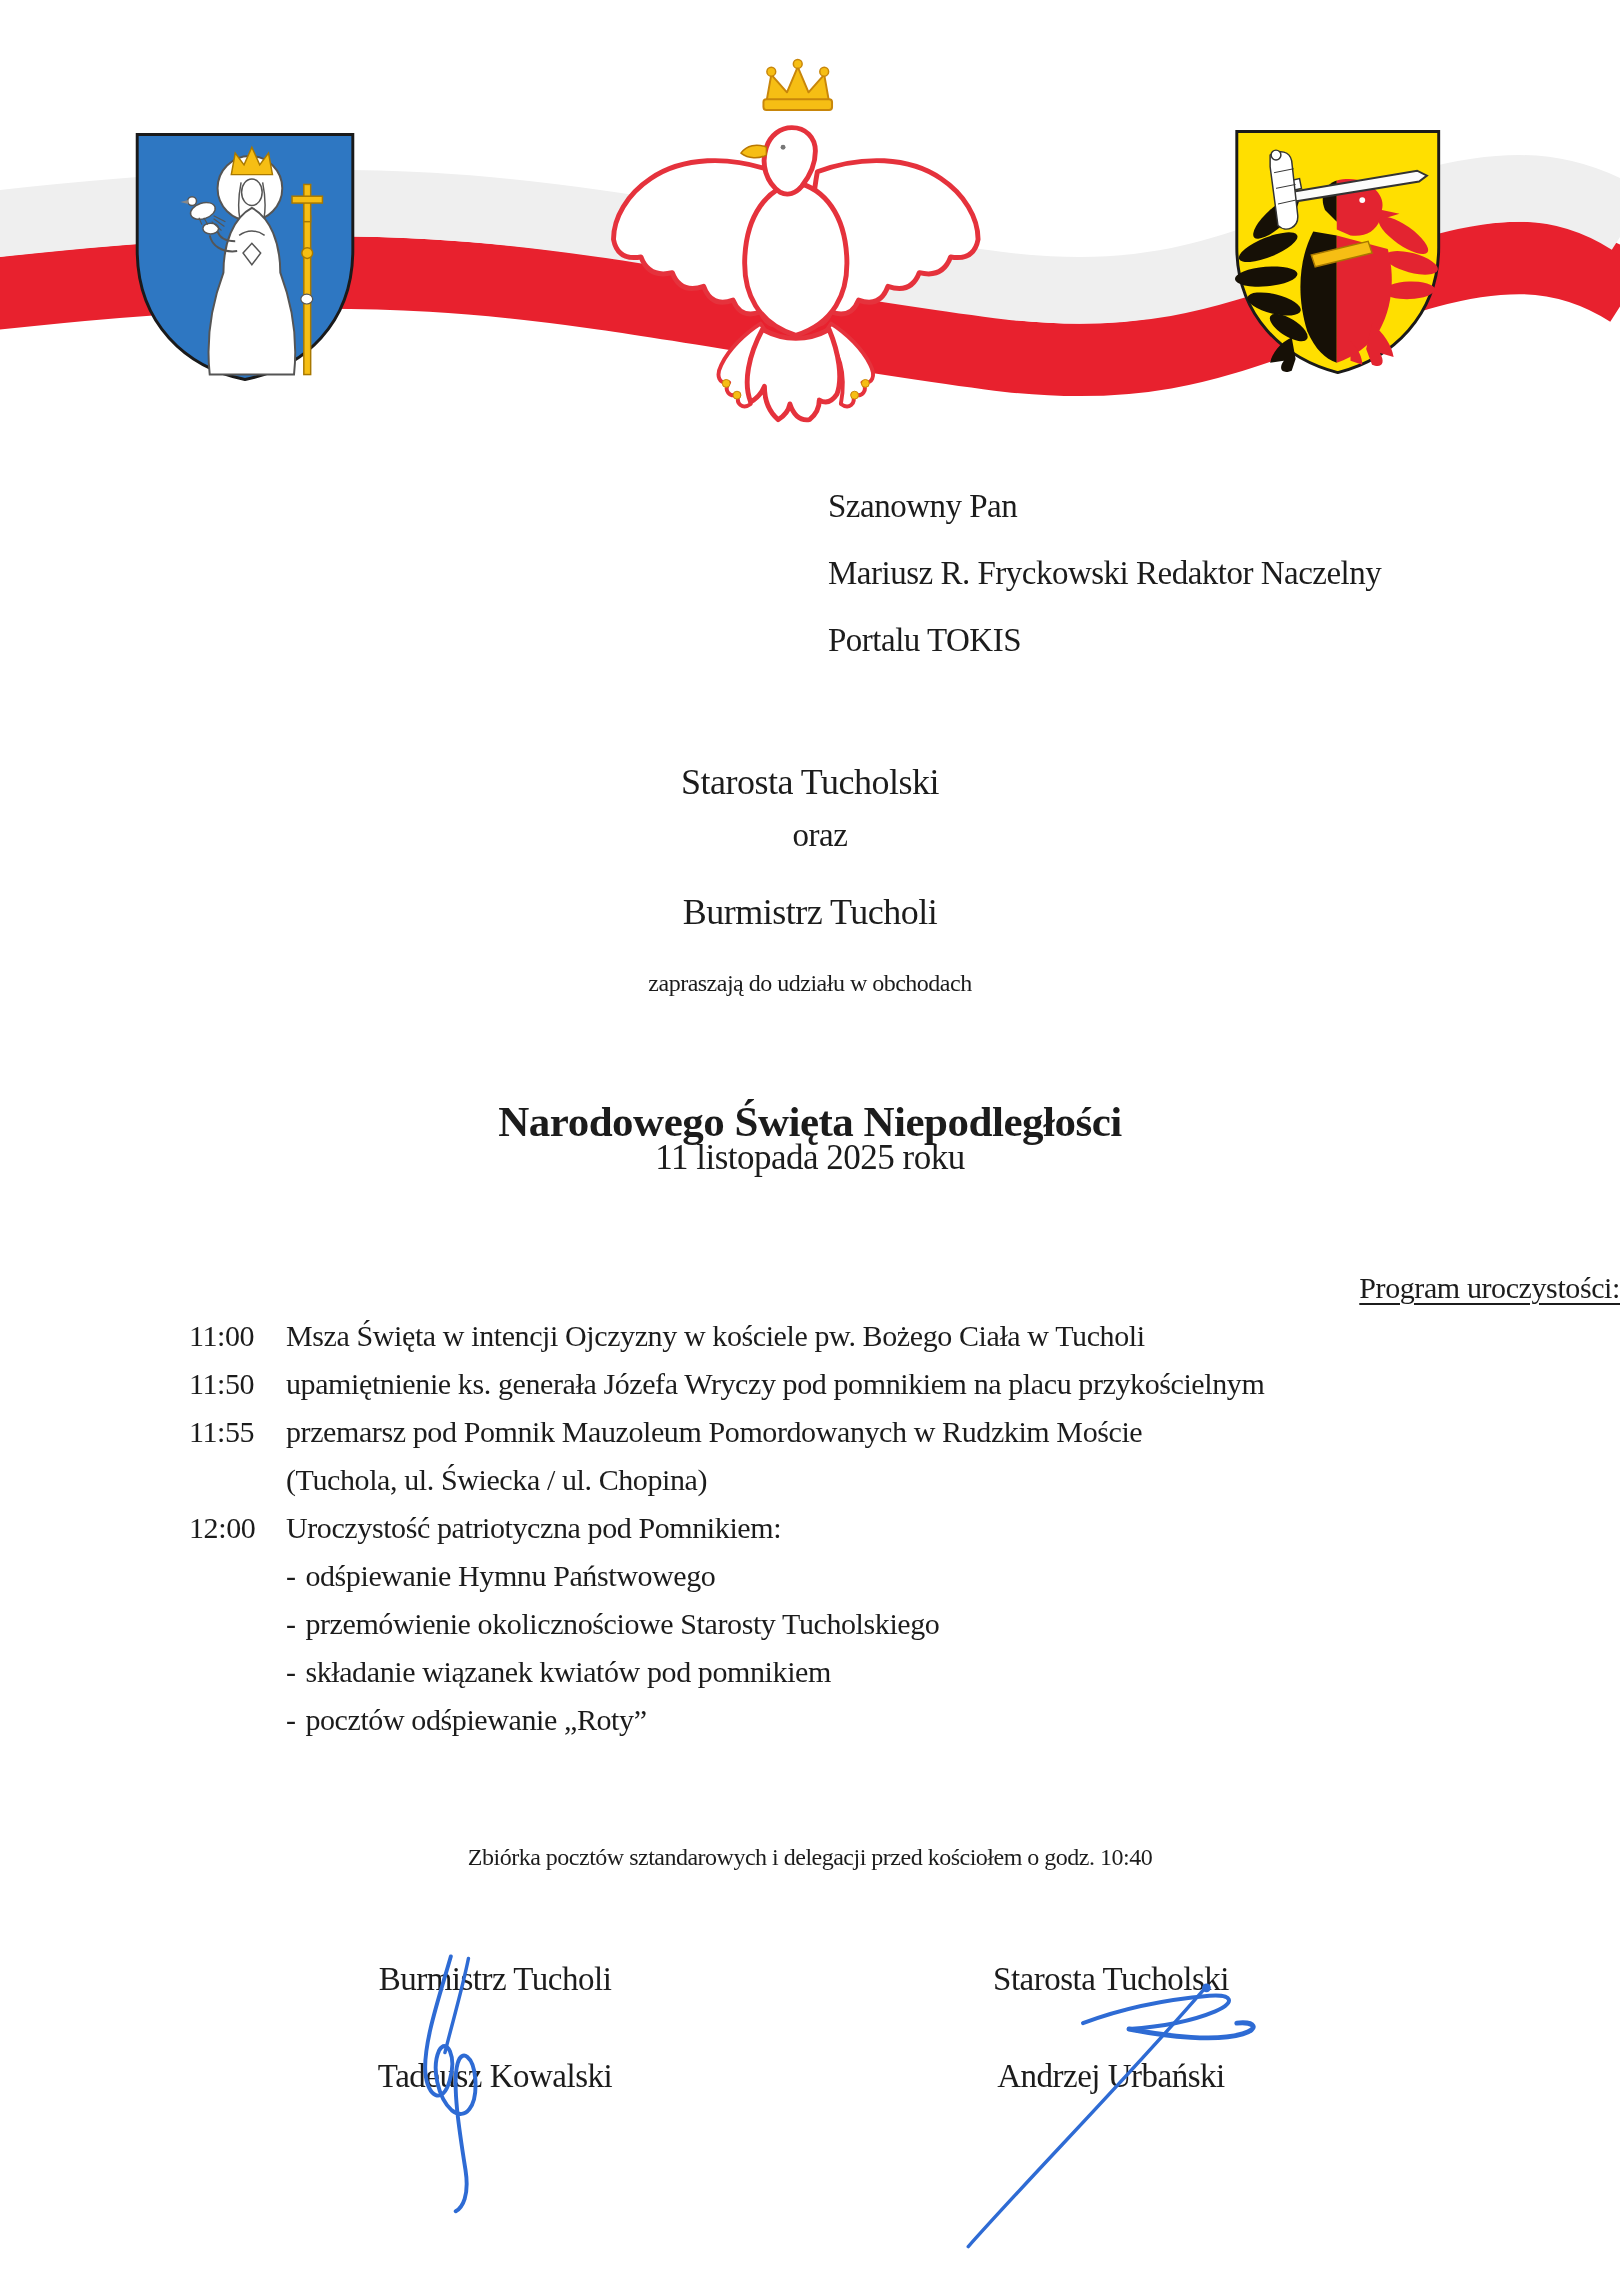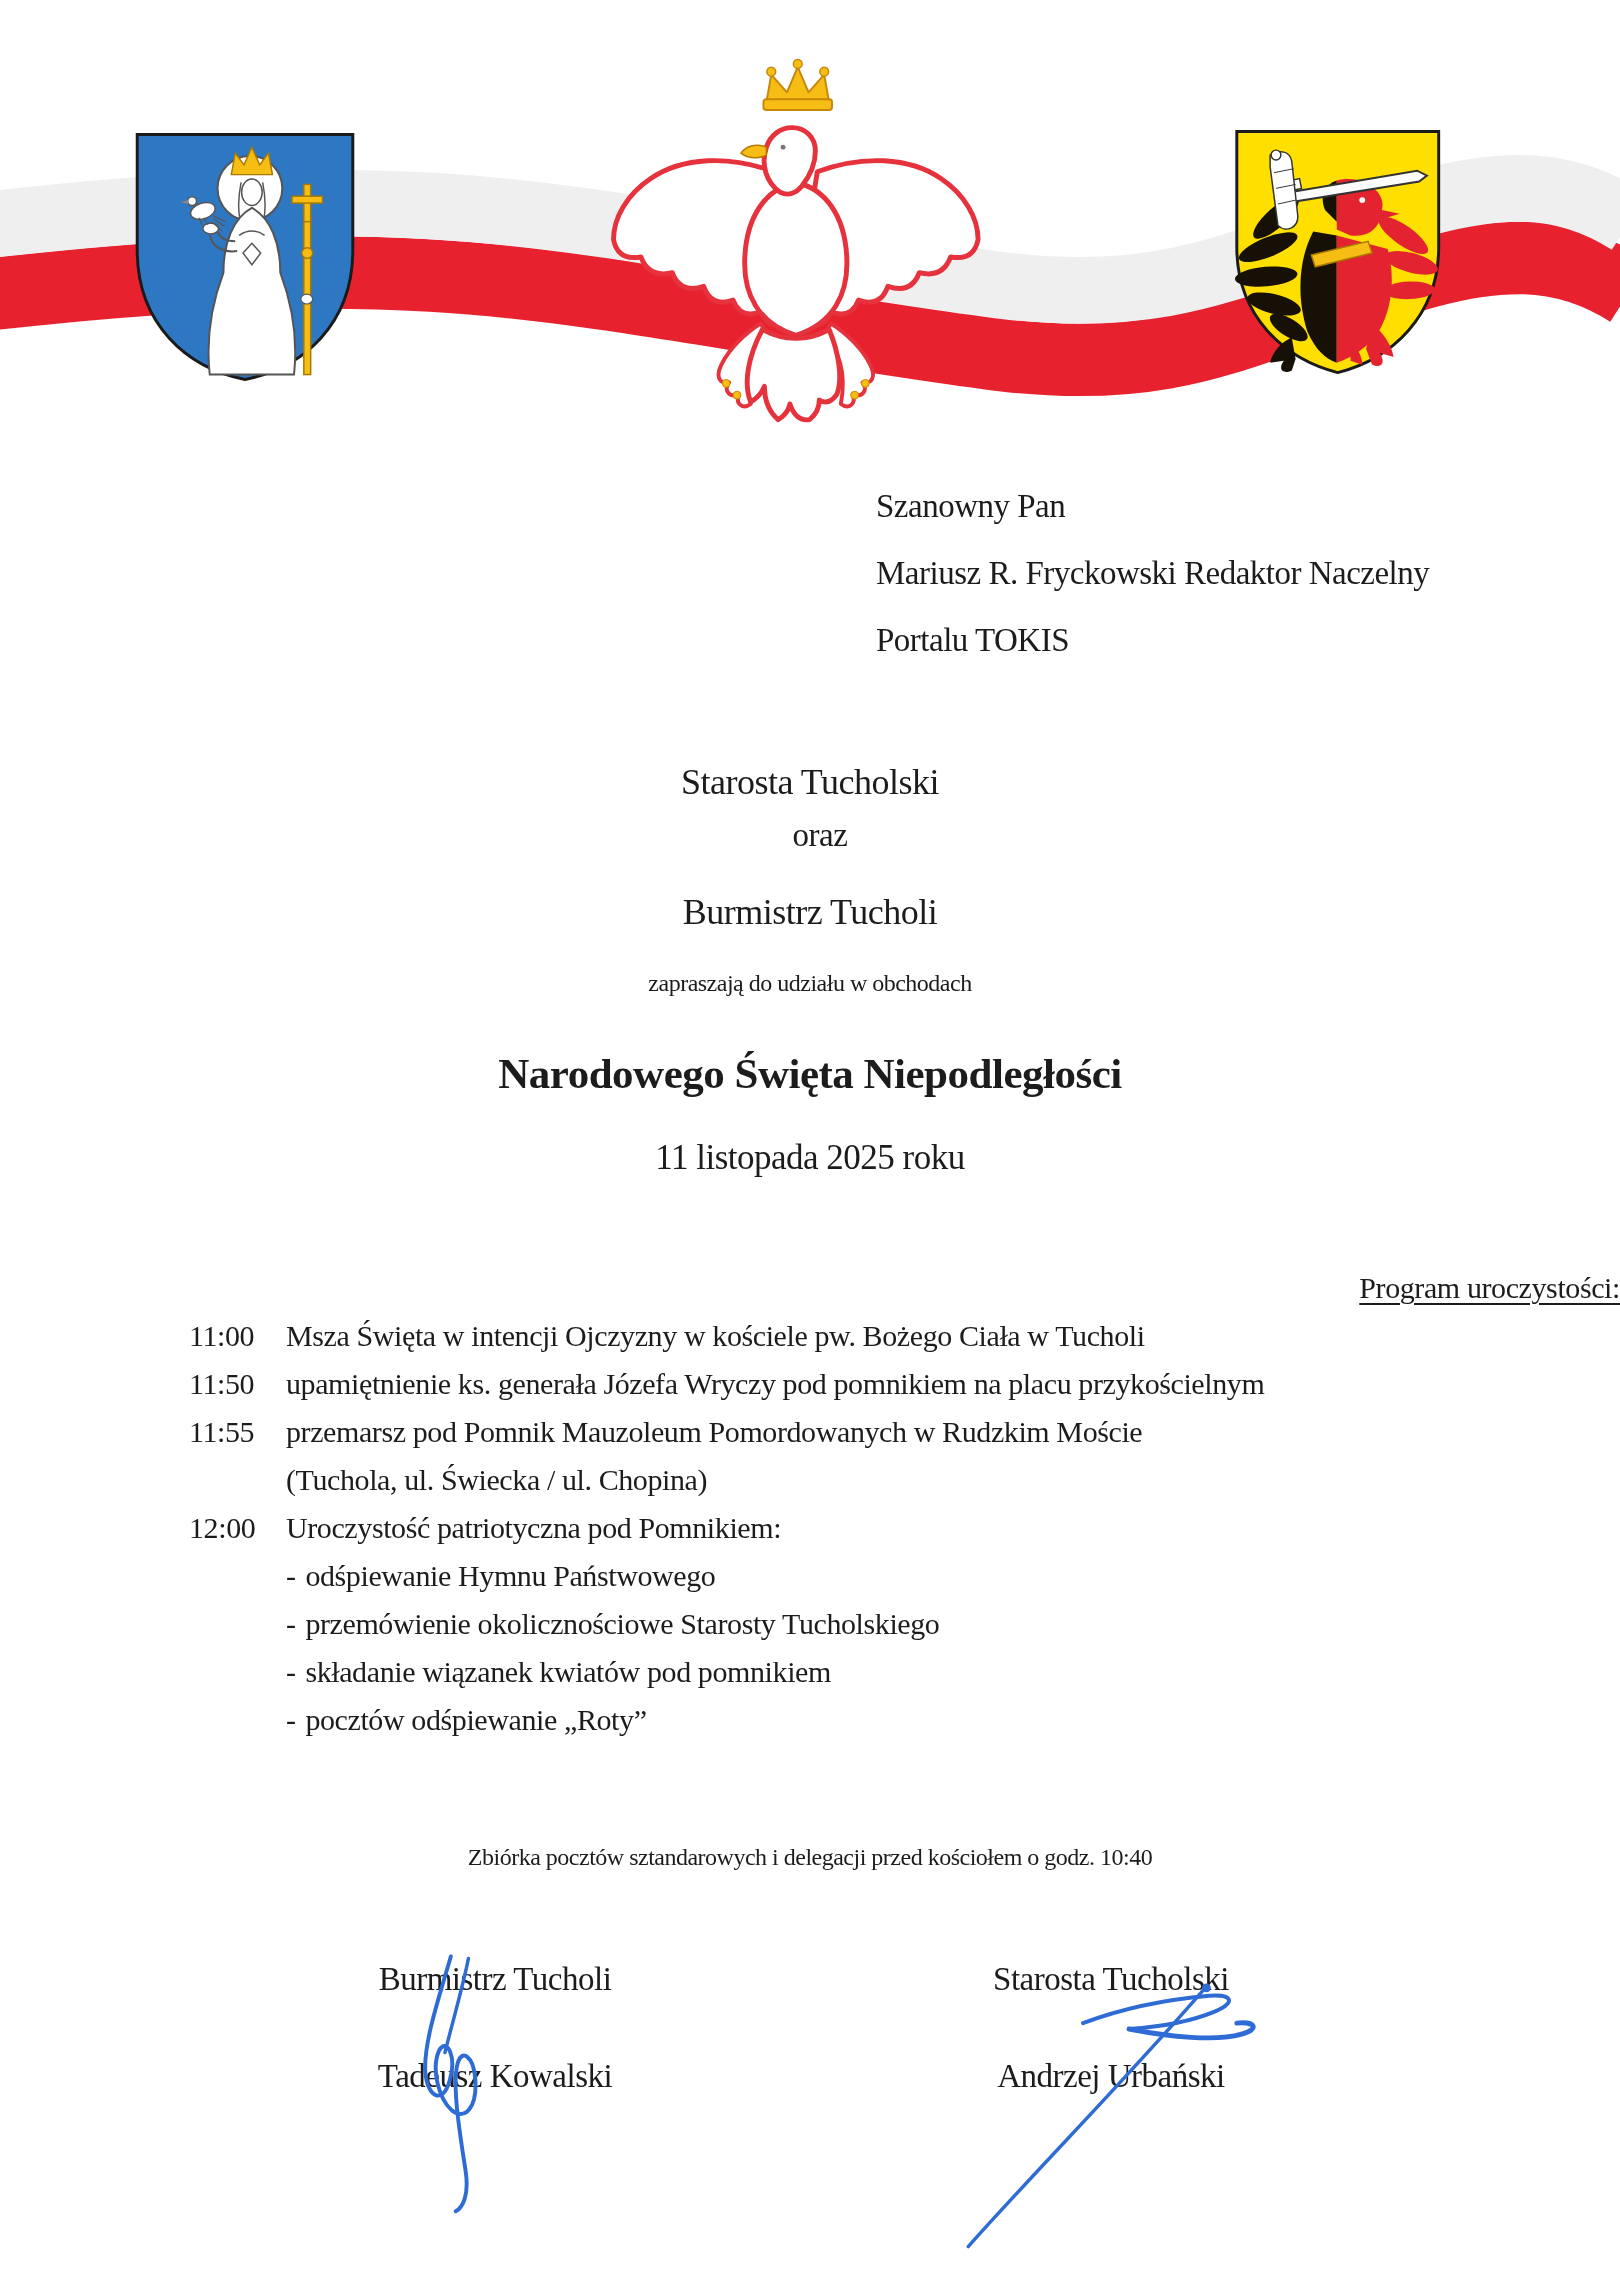--- a/index.html
+++ b/index.html
@@ -8,21 +8,21 @@
     width:1620px;height:2293px;
     margin:0 auto;
     background:#ffffff;
     font-family:"Liberation Serif","DejaVu Serif",serif;
     color:#1c1c1c;
     overflow:hidden;
   }
   .abs{position:absolute;}
   .centered{left:0;right:0;text-align:center;line-height:1;letter-spacing:-0.5px;}
   .addr{
-    left:876px;top:473px;
+    left:828px;top:473px;
     font-size:33px;line-height:67px;
     letter-spacing:-0.5px;
     white-space:nowrap;
   }
   .h-host{font-size:36px;}
   .h-conj{font-size:33px;margin-left:20px;}
   .h-invite{font-size:24px;}
   .h-title{font-size:43px;font-weight:700;letter-spacing:-0.5px;}
   .h-date{font-size:35px;}
   .program{
@@ -155,21 +155,21 @@
   <div class="abs addr">
     <div>Szanowny Pan</div>
     <div>Mariusz R. Fryckowski Redaktor Naczelny</div>
     <div>Portalu TOKIS</div>
   </div>
 
   <div class="abs centered h-host" style="top:764px">Starosta Tucholski</div>
   <div class="abs centered h-conj" style="top:819px">oraz</div>
   <div class="abs centered h-host" style="top:894px">Burmistrz Tucholi</div>
   <div class="abs centered h-invite" style="top:971px">zapraszają do udziału w obchodach</div>
-  <div class="abs centered h-title" style="top:1052px">Narodowego Święta Niepodległości</div>
+  <div class="abs centered h-title" style="top:1100px">Narodowego Święta Niepodległości</div>
   <div class="abs centered h-date" style="top:1140px">11 listopada 2025 roku</div>
 
   <div class="abs program">
     <div class="prog-heading">Program uroczystości:</div>
 
     <div class="prog-row">
       <span class="time">11:00</span><span class="desc">Msza Święta w intencji Ojczyzny w kościele pw. Bożego Ciała w Tucholi</span>
     </div>
     <div class="prog-row">
       <span class="time">11:50</span><span class="desc">upamiętnienie ks. generała Józefa Wryczy pod pomnikiem na placu przykościelnym</span>

